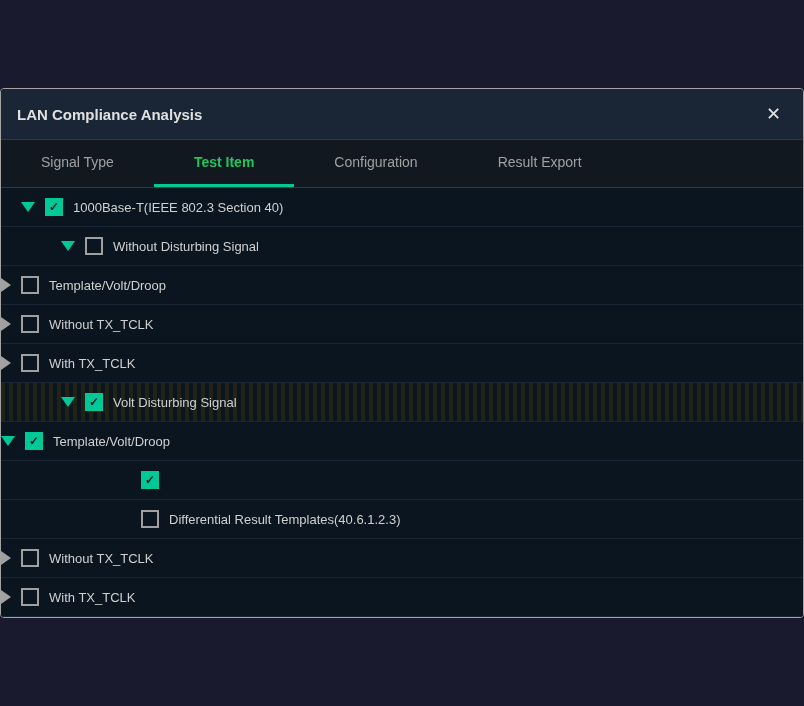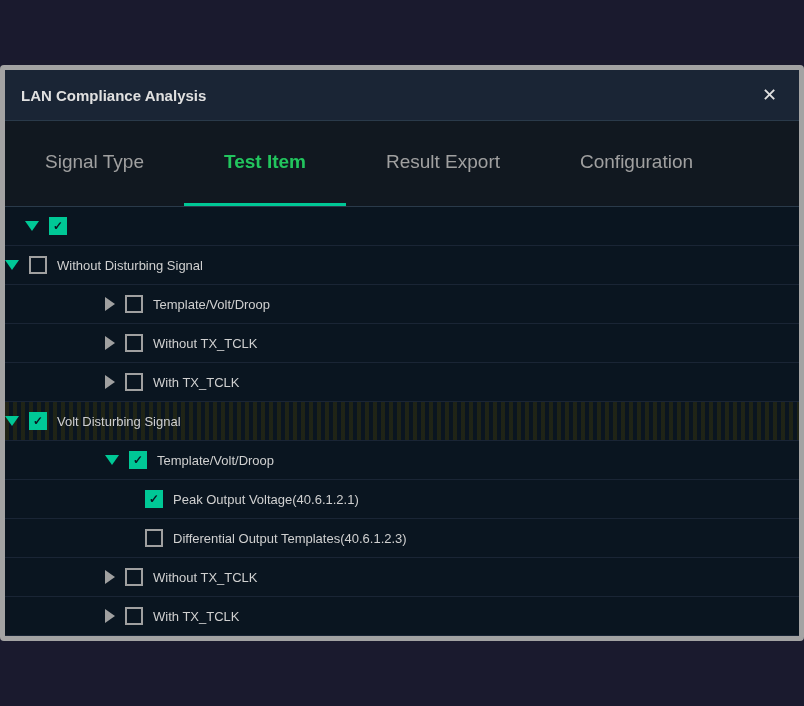--- a/index.html
+++ b/index.html
@@ -9,21 +9,21 @@
       display: flex;
       justify-content: center;
       align-items: center;
       min-height: 100vh;
       font-family: Arial, sans-serif;
     }
 
     .dialog {
       width: 804px;
       background: #0d1117;
-      border: 5px solid #a3a3a3;
+      border: 1px solid #a3a3a3;
       border-radius: 4px;
       overflow: hidden;
       color: #e0e0e0;
     }
 
     .title-bar {
       background: #1a2535;
       padding: 12px 16px;
       display: flex;
       justify-content: space-between;
@@ -46,22 +46,22 @@
       padding: 2px 6px;
     }
 
     .tabs {
       display: flex;
       background: #111820;
       border-bottom: 1px solid #2a3a4a;
     }
 
     .tab {
-      padding: 30px 40px;
-      font-size: 19px;
+      padding: 14px 40px;
+      font-size: 14px;
       color: #a0a0a0;
       cursor: pointer;
       border-bottom: 3px solid transparent;
       position: relative;
     }
 
     .tab.active {
       color: #22c55e;
       font-weight: bold;
       border-bottom: 3px solid #00c896;
@@ -75,22 +75,22 @@
 
     .tree-row {
       display: flex;
       align-items: center;
       padding: 10px 0;
       border-bottom: 1px solid #1a2535;
       cursor: pointer;
     }
 
     .indent-1 { padding-left: 20px; }
-    .indent-2 { }
-    .indent-3 { padding-left: 100px; }
+    .indent-2 { padding-left: 60px; }
+    .indent-3 { }
     .indent-4 { padding-left: 140px; }
 
     .arrow-down {
       width: 0;
       height: 0;
       border-left: 7px solid transparent;
       border-right: 7px solid transparent;
       border-top: 10px solid #00c896;
       display: inline-block;
       margin-right: 10px;
@@ -158,34 +158,35 @@
   </div>
 
   <div class="tabs">
     <div class="tab">
       <span>Signal Type</span>
     </div>
     <div class="tab active">
       <span>Test Item</span>
     </div>
     <div class="tab">
+      <span>Configuration</span>
+    </div>
+    <div class="tab">
       <span>Result Export</span>
     </div>
-    <div class="tab">
-      <span>Configuration</span>
-    </div>
   </div>
 
   <div class="content">
 
     <div class="tree-row indent-1">
       <span class="arrow-down"></span>
       <span class="checkbox">
           <span class="checkbox-check">✓</span>
         </span>
+      <span class="row-label">1000Base-T(IEEE 802.3 Section 40)</span>
     </div>
 
     <div class="tree-row indent-2">
       <span class="arrow-down"></span>
       <span class="checkbox unchecked"></span>
       <span class="row-label">Without Disturbing Signal</span>
     </div>
 
     <div class="tree-row indent-3">
       <span class="arrow-right"></span>
@@ -218,27 +219,26 @@
       <span class="checkbox">
           <span class="checkbox-check">✓</span>
         </span>
       <span class="row-label">Template/Volt/Droop</span>
     </div>
 
     <div class="tree-row indent-4">
       <span class="checkbox">
           <span class="checkbox-check">✓</span>
         </span>
-      <span class="row-label">Peak Output Voltage(40.6.1.2.1)</span>
     </div>
 
 
     <div class="tree-row indent-4">
       <span class="checkbox unchecked"></span>
-      <span class="row-label">Differential Output Templates(40.6.1.2.3)</span>
+      <span class="row-label">Differential Result Templates(40.6.1.2.3)</span>
     </div>
 
     <div class="tree-row indent-3">
       <span class="arrow-right"></span>
       <span class="checkbox unchecked"></span>
       <span class="row-label">Without TX_TCLK</span>
     </div>
 
     <div class="tree-row indent-3">
       <span class="arrow-right"></span>

